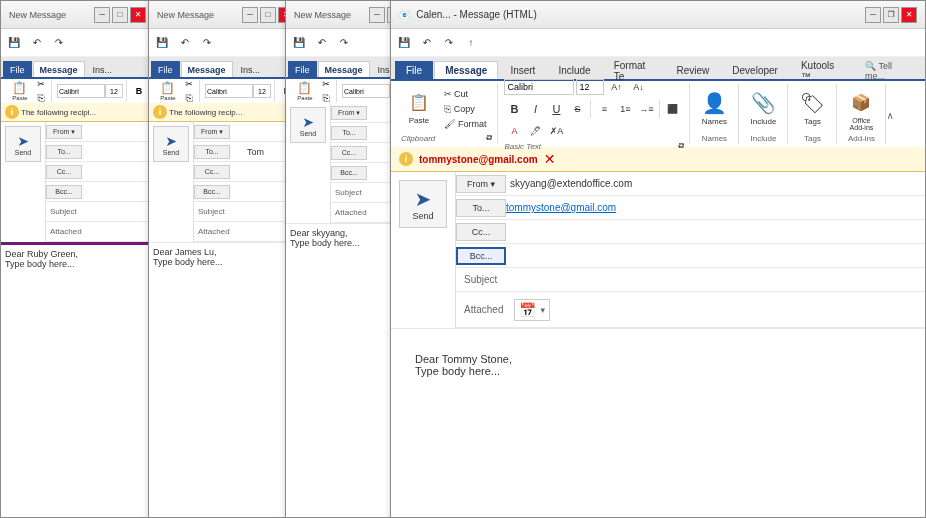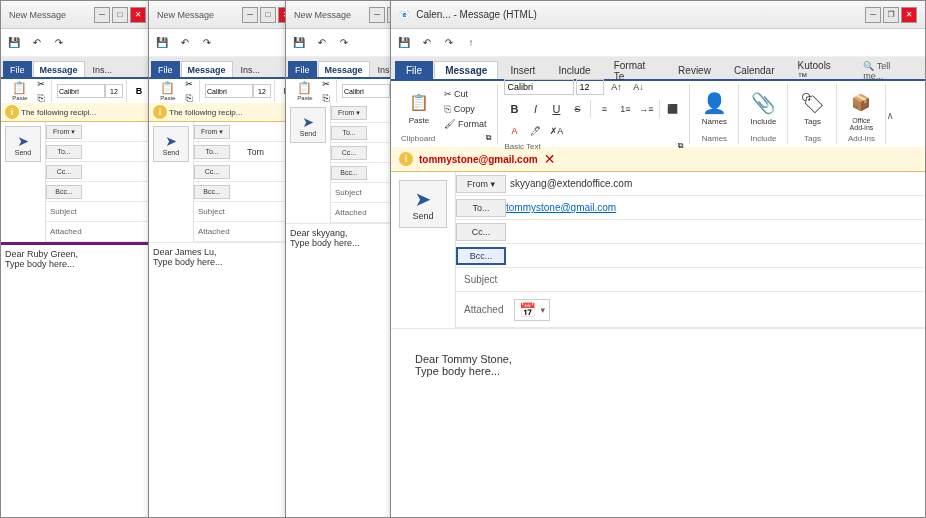--- a/index.html
+++ b/index.html
@@ -436,20 +436,21 @@
       display: flex; align-items: center; justify-content: center;
       font-weight: bold;
       flex-shrink: 0;
     }
 
     .group-label-row {
       display: flex;
       align-items: flex-start;
       justify-content: space-between;
       width: 100%;
+      font-style: italic;
     }
   </style>
 </head>
 <body>
 
 <div class="windows-container">
 
   <div class="email-window win1">
     <div class="title-bar">
       <span class="title-text" style="font-size:9px; color:#555;">New Message</span>
@@ -703,21 +704,21 @@
       <div class="toolbar-btn">↑</div>
     </div>
 
     <div class="ribbon-tabs">
       <div class="ribbon-tab file-tab">File</div>
       <div class="ribbon-tab active">Message</div>
       <div class="ribbon-tab">Insert</div>
       <div class="ribbon-tab">Include</div>
       <div class="ribbon-tab">Format Te</div>
       <div class="ribbon-tab">Review</div>
-      <div class="ribbon-tab">Calendar</div>
+      <div class="ribbon-tab">Developer</div>
       <div class="ribbon-tab">Kutools ™</div>
       <div style="flex:1;"></div>
       <div class="ribbon-tab" style="font-size:9px; color:#555;">🔍 Tell me...</div>
     </div>
 
     <div class="ribbon-content">
 
       <div class="ribbon-group" style="min-width:70px;">
         <div class="ribbon-group-content">
           <div class="large-btn">

